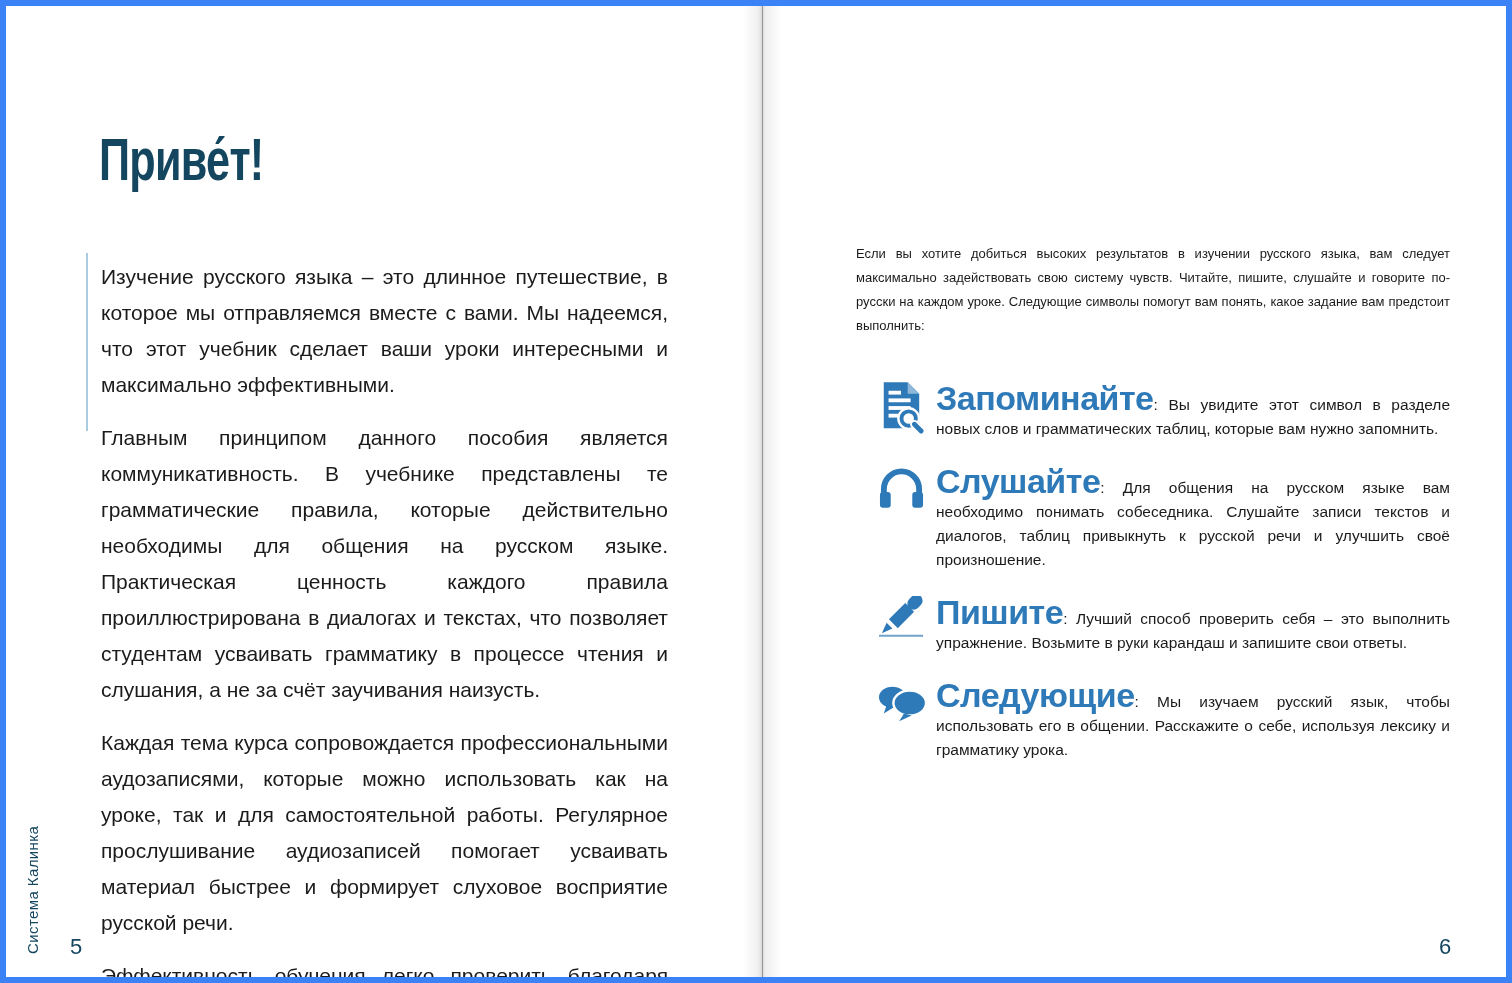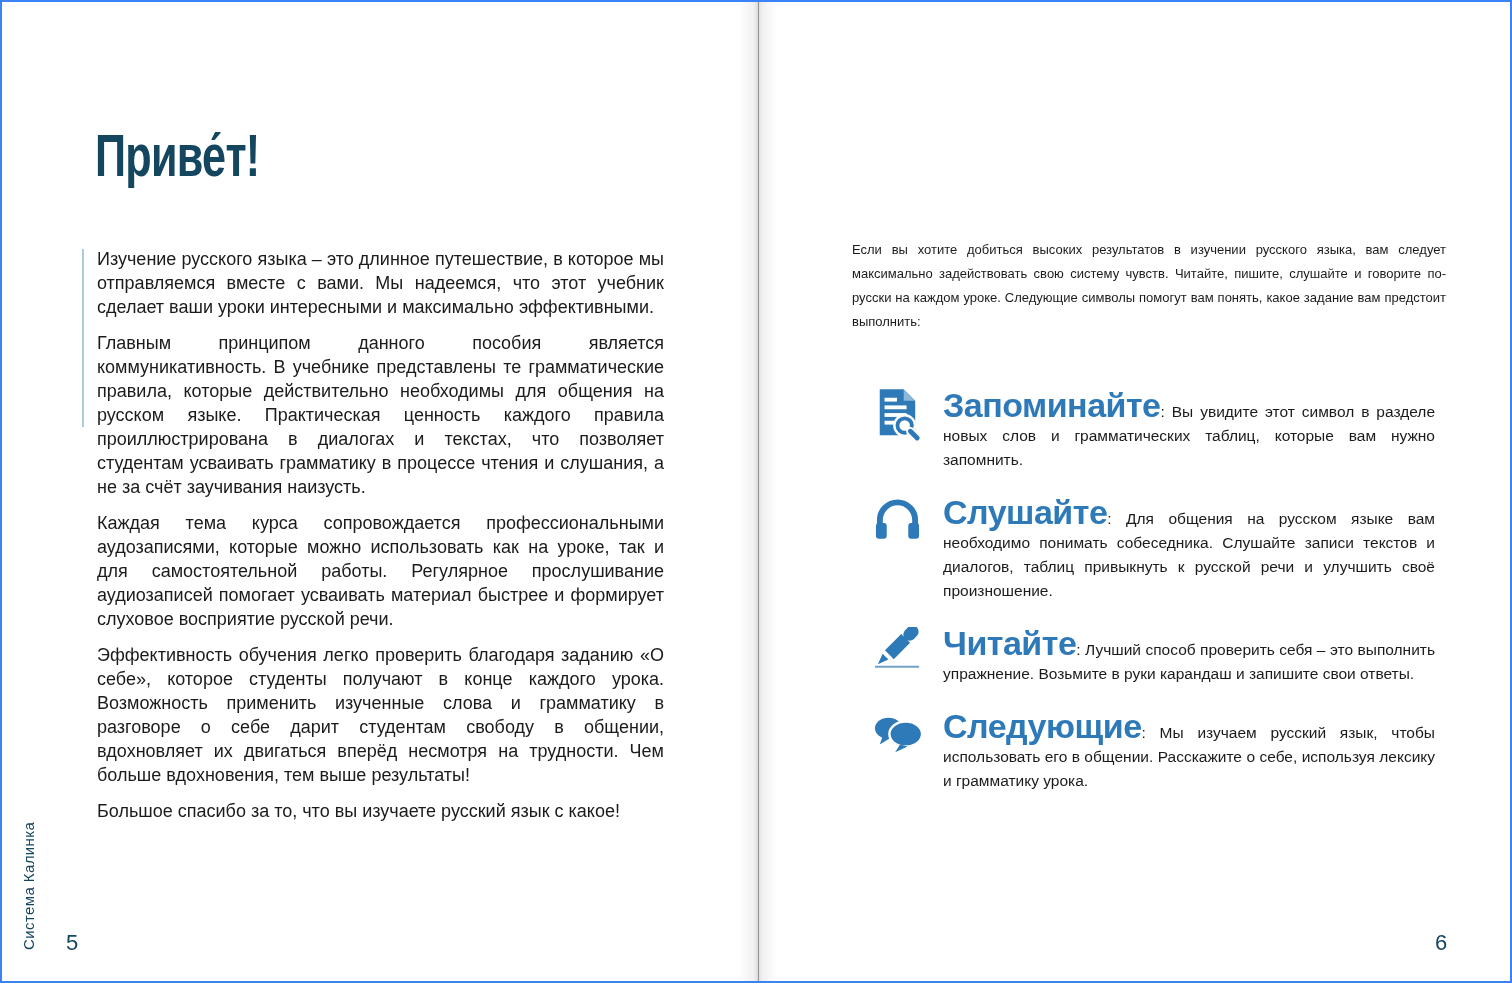--- a/index.html
+++ b/index.html
@@ -1,20 +1,20 @@
 <!DOCTYPE html>
 <html><head>
 <meta charset="utf-8">
 <style>
   html,body{margin:0;padding:0;background:#fff;}
   .spread{
     position:relative;
     width:1512px;height:983px;
     background:#ffffff;
-    border:2px solid #3b82f6;
+    border:6px solid #3b82f6;
     box-sizing:border-box;
     overflow:hidden;
     font-family:"Liberation Sans", sans-serif;
     color:#1b1b1b;
   }
   
   .spine{
     position:absolute;left:737px;top:0;width:38px;height:100%;
     background:linear-gradient(to right,
       rgba(100,100,100,0) 0%,
@@ -37,22 +37,22 @@
     white-space:nowrap;
   }
   .accent-rule{
     position:absolute;left:80px;top:247px;width:2px;height:178px;
     background:#a9cce1;
   }
   .body-copy{
     position:absolute;left:95px;top:236px;width:567px;
   }
   .body-copy p{
-    margin:9px 0 12px 0;
-    font-size:18px;line-height:24px;
+    margin:17px 0 12px 0;
+    font-size:21px;line-height:36px;
     text-align:justify;color:#1b1b1b;
   }
   .brand-vertical{
     position:absolute;left:18px;top:948px;
     transform:rotate(-90deg);transform-origin:left top;
     white-space:nowrap;
     font-size:15px;color:#15465f;letter-spacing:0.4px;
   }
   .page-number{
     position:absolute;font-size:22px;color:#15465f;
@@ -67,21 +67,21 @@
   .legend{
     position:absolute;left:872px;top:372px;width:573px;
   }
   .legend-item{
     position:relative;
     padding-left:57px;
     margin-bottom:21px;
     min-height:46px;
   }
   .legend-item p{
-    margin:12px;font-size:15.5px;line-height:24px;
+    margin:1px;font-size:15.5px;line-height:24px;
     text-align:justify;color:#1b1b1b;
   }
   .legend-heading{
     font-weight:700;font-size:34px;line-height:38px;
     color:#2e79b8;letter-spacing:-0.5px;
   }
   .legend-icon{
     position:absolute;left:0;top:2px;width:52px;
     display:flex;justify-content:flex-start;
   }
@@ -153,21 +153,21 @@
 
       <div class="legend-item">
         <span class="legend-icon icon-pencil">
           <svg width="48" height="42" viewBox="0 0 50 42">
             <line x1="16" y1="28" x2="33" y2="11" stroke="#2e79b8" stroke-width="13"></line>
             <line x1="37" y1="7" x2="40" y2="4" stroke="#2e79b8" stroke-width="13" stroke-linecap="round"></line>
             <path d="M4 38 L9 27 L15 33 Z" fill="#2e79b8"></path>
             <line x1="1" y1="40.5" x2="47" y2="40.5" stroke="#6fa3cc" stroke-width="2"></line>
           </svg>
         </span>
-        <p><span class="legend-heading">Читайте</span><span class="legend-text">: Лучший способ проверить себя – это выполнить упражнение. Возьмите в руки карандаш и запишите свои ответы.</span></p>
+        <p><span class="legend-heading">Пишите</span><span class="legend-text">: Лучший способ проверить себя – это выполнить упражнение. Возьмите в руки карандаш и запишите свои ответы.</span></p>
       </div>
 
       <div class="legend-item">
         <span class="legend-icon icon-bubbles">
           <svg width="50" height="40" viewBox="0 0 52 40">
             <ellipse cx="15" cy="13" rx="14" ry="11" fill="#2e79b8"></ellipse>
             <path d="M9 21 L6 30 L17 23 Z" fill="#2e79b8"></path>
             <ellipse cx="33" cy="19" rx="17" ry="13" fill="#2e79b8" stroke="#fff" stroke-width="2.5"></ellipse>
             <path d="M27 30 L22 38 L35 32 Z" fill="#2e79b8"></path>
           </svg>

